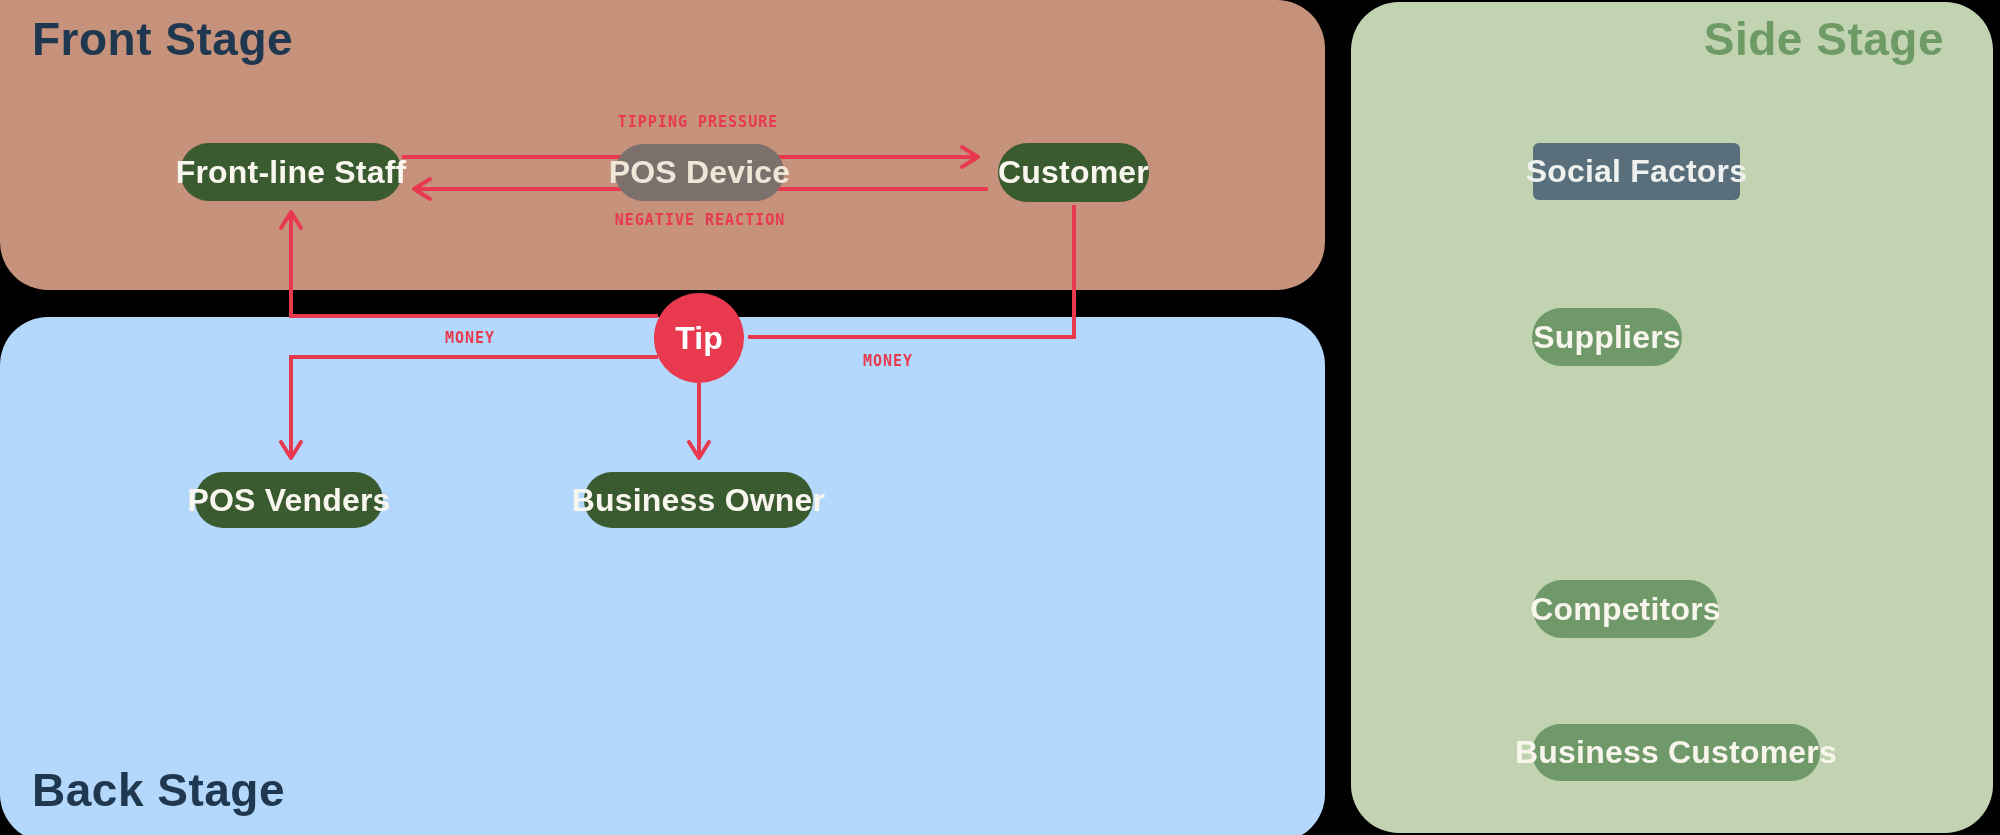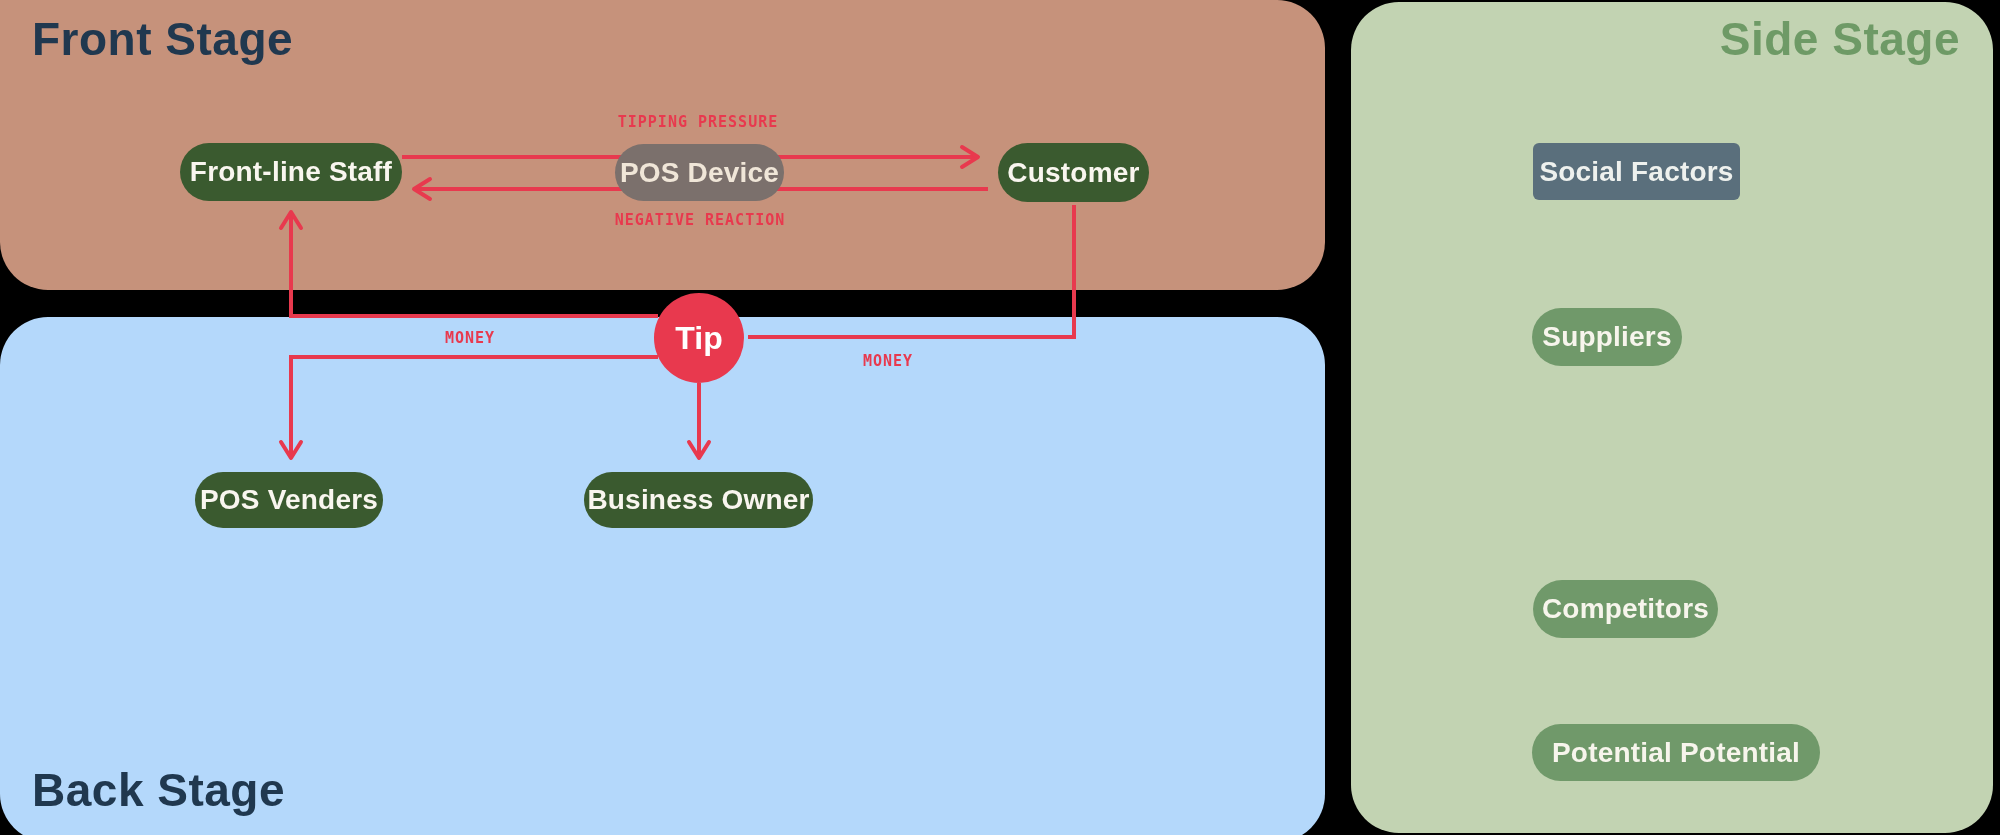--- a/index.html
+++ b/index.html
@@ -27,27 +27,27 @@
     border-radius:48px;
   }
   .stage-title{
     position:absolute;
     font-size:46px;font-weight:700;letter-spacing:0.5px;
     color:#20384f;
     white-space:nowrap;
   }
   .title-front{left:32px;top:12px;}
   .title-back{left:32px;top:763px;}
-  .title-side{right:40px;top:12px;color:#6e9a66;}
+  .title-side{right:56px;top:12px;color:#6e9a66;}
   .pill{
     position:absolute;
     display:flex;align-items:center;justify-content:center;
     border-radius:999px;
     color:#f9f6ef;
-    font-size:28px;font-weight:700;
+    font-size:32px;font-weight:700;
     white-space:nowrap;
     letter-spacing:0.2px;
   }
   .pill-green{background:#3a5a2f;}
   .pill-gray{background:#7b706c;color:#f0e6d8;}
   .pill-slate{background:#5a6f7c;border-radius:6px;color:#eef1ee;}
   .pill-sidegreen{background:#70996a;color:#f7f5ec;}
   #connectors{
     position:absolute;left:0;top:0;width:2000px;height:835px;
     pointer-events:none;
@@ -114,15 +114,15 @@
   <div class="edge-label" style="left:888px;top:361px;">MONEY</div>
 
   <div class="tip-circle">Tip</div>
 
   <div class="pill pill-green" style="left:195px;top:472px;width:188px;height:56px;">POS Venders</div>
   <div class="pill pill-green" style="left:584px;top:472px;width:229px;height:56px;">Business Owner</div>
 
   <div class="pill pill-slate" style="left:1533px;top:143px;width:207px;height:57px;">Social Factors</div>
   <div class="pill pill-sidegreen" style="left:1532px;top:308px;width:150px;height:58px;">Suppliers</div>
   <div class="pill pill-sidegreen" style="left:1533px;top:580px;width:185px;height:58px;">Competitors</div>
-  <div class="pill pill-sidegreen" style="left:1532px;top:724px;width:288px;height:57px;">Potential Potential</div>
+  <div class="pill pill-sidegreen" style="left:1532px;top:724px;width:288px;height:57px;">Business Customers</div>
 
 </div>
 
 </body></html>

